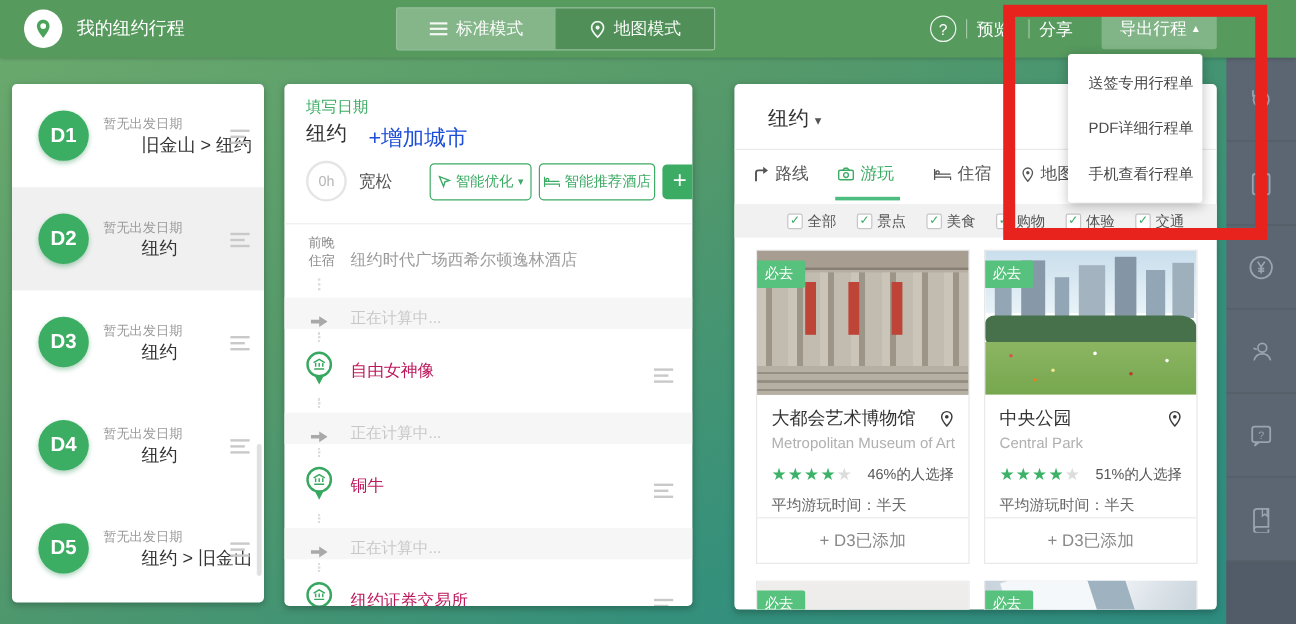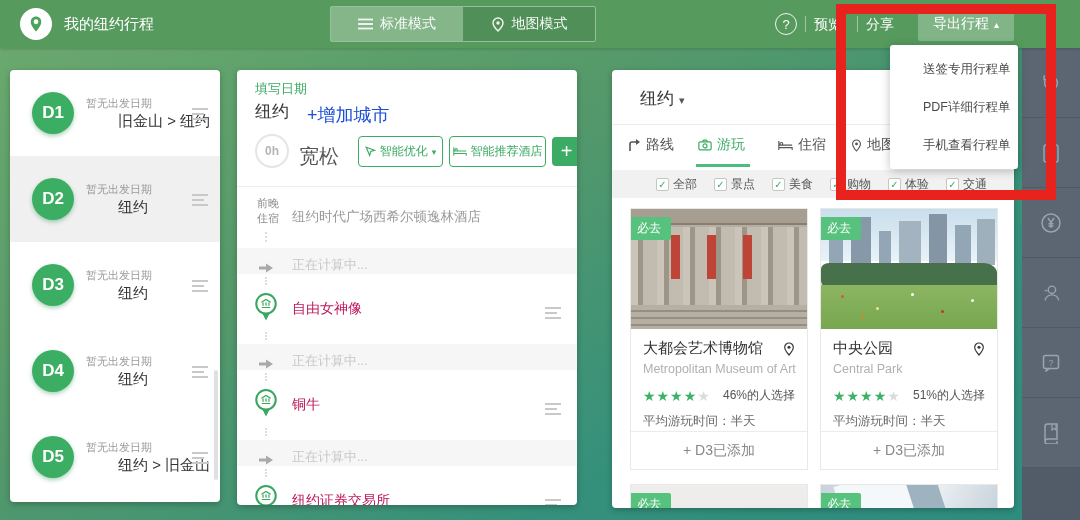--- a/index.html
+++ b/index.html
@@ -24,22 +24,22 @@
                  border:1.5px solid rgba(255,255,255,.9); color:#fff; font-size:13px;
                  display:flex; align-items:center; justify-content:center; }
   .hsep { position:absolute; top:16px; width:1px; height:16px; background:rgba(255,255,255,.45); }
   .hlink { position:absolute; top:0; height:48px; line-height:48px; color:#fff; font-size:14px; cursor:pointer; }
   .export-btn { position:absolute; left:918px; top:7px; width:96px; height:34px;
                 background:rgba(255,255,255,.26); border-radius:2px; color:#fff; font-size:14px;
                 display:flex; align-items:center; justify-content:center; gap:5px; cursor:pointer; }
   .caret-up { font-size:10px; }
 
   
-  .dropdown { position:absolute; left:890px; top:45px; width:128px; background:#fff; border-radius:3px;
-              box-shadow:0 2px 10px rgba(0,0,0,.25); z-index:40; padding:5px 16px; }
+  .dropdown { position:absolute; left:890px; top:45px; width:112px; background:#fff; border-radius:3px;
+              box-shadow:0 2px 10px rgba(0,0,0,.25); z-index:40; padding:5px 0; }
   .dd-item { height:38px; display:flex; align-items:center; gap:7px; padding:0 10px;
              color:#4a4a4a; font-size:12.5px; cursor:pointer; white-space:nowrap; }
 
   
   .redbox { position:absolute; left:836px; top:4px; width:220px; height:196px;
             border:10px solid #e8231d; z-index:60; pointer-events:none; }
 
   
   .day-panel { position:absolute; left:10px; top:70px; width:210px; height:432px; background:#fff;
                border-radius:4px; box-shadow:0 2px 6px rgba(0,0,0,.25); overflow:hidden; }
@@ -56,23 +56,23 @@
   .day-scrollbar { position:absolute; right:2px; top:300px; width:4px; height:110px;
                    background:#e0e0e0; border-radius:2px; }
 
   
   .plan-panel { position:absolute; left:237px; top:70px; width:340px; height:435px; background:#fff;
                 border-radius:4px; box-shadow:0 2px 6px rgba(0,0,0,.25); overflow:hidden; }
   .fill-date { position:absolute; left:18px; top:10px; font-size:13px; color:#3cab64; cursor:pointer; }
   .city-name { position:absolute; left:18px; top:30px; font-size:17px; color:#333; }
   .add-city  { position:absolute; left:70px; top:33px; font-size:18px; color:#1d4ed8; cursor:pointer; }
   .slack-circle { position:absolute; left:18px; top:64px; width:34px; height:34px; border-radius:50%;
-                  border:2px solid #e5e5e5; color:#b5b5b5; font-size:12px; font-weight:bold;
+                  border:2px solid #e5e5e5; color:#b5b5b5; font-size:12px; font-weight:normal;
                   display:flex; align-items:center; justify-content:center; }
-  .pace { position:absolute; left:62px; top:73px; font-size:20px; color:#555; }
+  .pace { position:absolute; left:62px; top:73px; font-size:14px; color:#555; }
   .gbtn { position:absolute; top:66px; height:31px; border:1px solid #3cab64; border-radius:4px;
           color:#3cab64; font-size:12px; display:flex; align-items:center; justify-content:center;
           gap:4px; background:#fff; cursor:pointer; }
   .btn-opt { left:121px; width:85px; }
   .btn-hotel { left:212px; width:97px; }
   .btn-add { position:absolute; left:315px; top:67px; width:29px; height:29px; background:#3cab64;
              border-radius:4px; color:#fff; font-size:20px; display:flex; align-items:center;
              justify-content:center; cursor:pointer; }
   .plan-div { position:absolute; left:0; top:116px; width:100%; height:1px; background:#ededed; }
   .prenight { position:absolute; left:20px; top:126px; font-size:11px; color:#8a8a8a; line-height:15px;text-align:center; }
@@ -96,21 +96,21 @@
   .tab { position:absolute; top:66px; display:flex; align-items:center; gap:5px; font-size:14px;
          color:#555; cursor:pointer; }
   .tab-active { color:#3cab64; }
   .tab-underline { position:absolute; left:84px; top:94px; width:54px; height:3px; background:#4bbd7f; }
   .filter-band { position:absolute; left:0; top:100px; width:100%; height:28px; background:#f1f1f1;
                  display:flex; align-items:center; padding-left:44px; gap:17px; }
   .filter { display:flex; align-items:center; gap:4px; font-size:12px; color:#555; cursor:pointer; }
   .cbx { width:13px; height:13px; border:1px solid #c6c6c6; border-radius:2px; background:#fff;
          color:#3cab64; font-size:10px; line-height:11px; text-align:center; font-weight:bold; }
   .card { position:absolute; width:178px; height:262px; background:#fff; border:1px solid #e8e8e8;
-          display:flex; flex-direction:column; }
+          display:flex; flex-direction:column;justify-content:center; }
   .card1 { left:18px; top:138px; }
   .card2 { left:208px; top:138px; }
   .card3 { left:18px; top:414px; height:120px; }
   .card4 { left:208px; top:414px; height:120px; }
   .card-img { position:relative; width:100%; height:120px; overflow:hidden; flex:none; }
   .badge { position:absolute; left:-4px; top:8px; background:#57c27d; color:#fff; font-size:12px;
            padding:3px 10px; border-radius:2px; z-index:5; }
   .badge:after { content:""; position:absolute; left:0; bottom:-4px; border-top:4px solid #3a9a5e;
                  border-left:4px solid transparent; }
   .card-body { padding:10px 12px 0 12px; }

